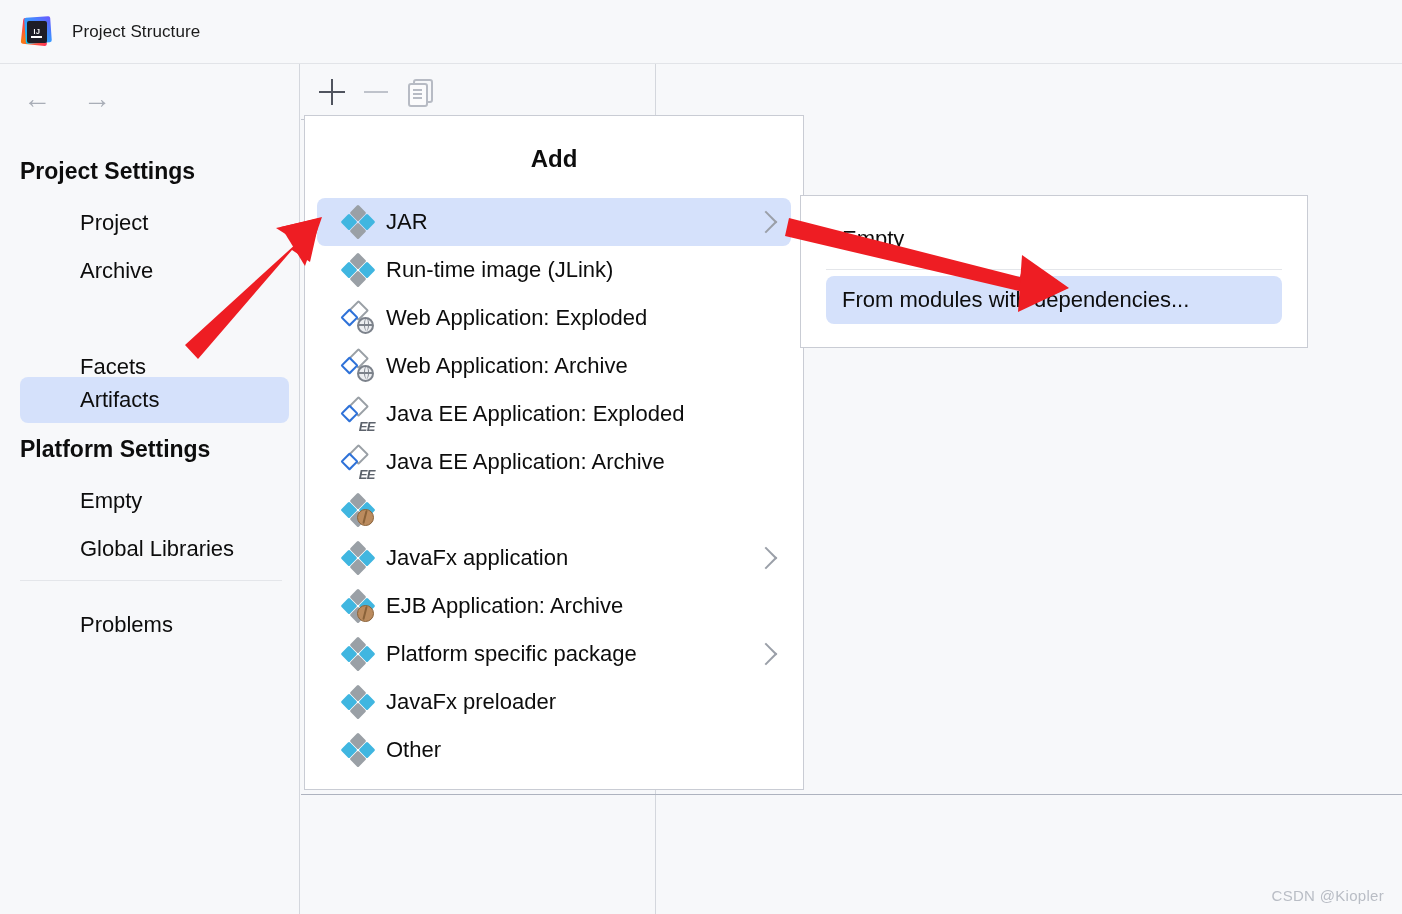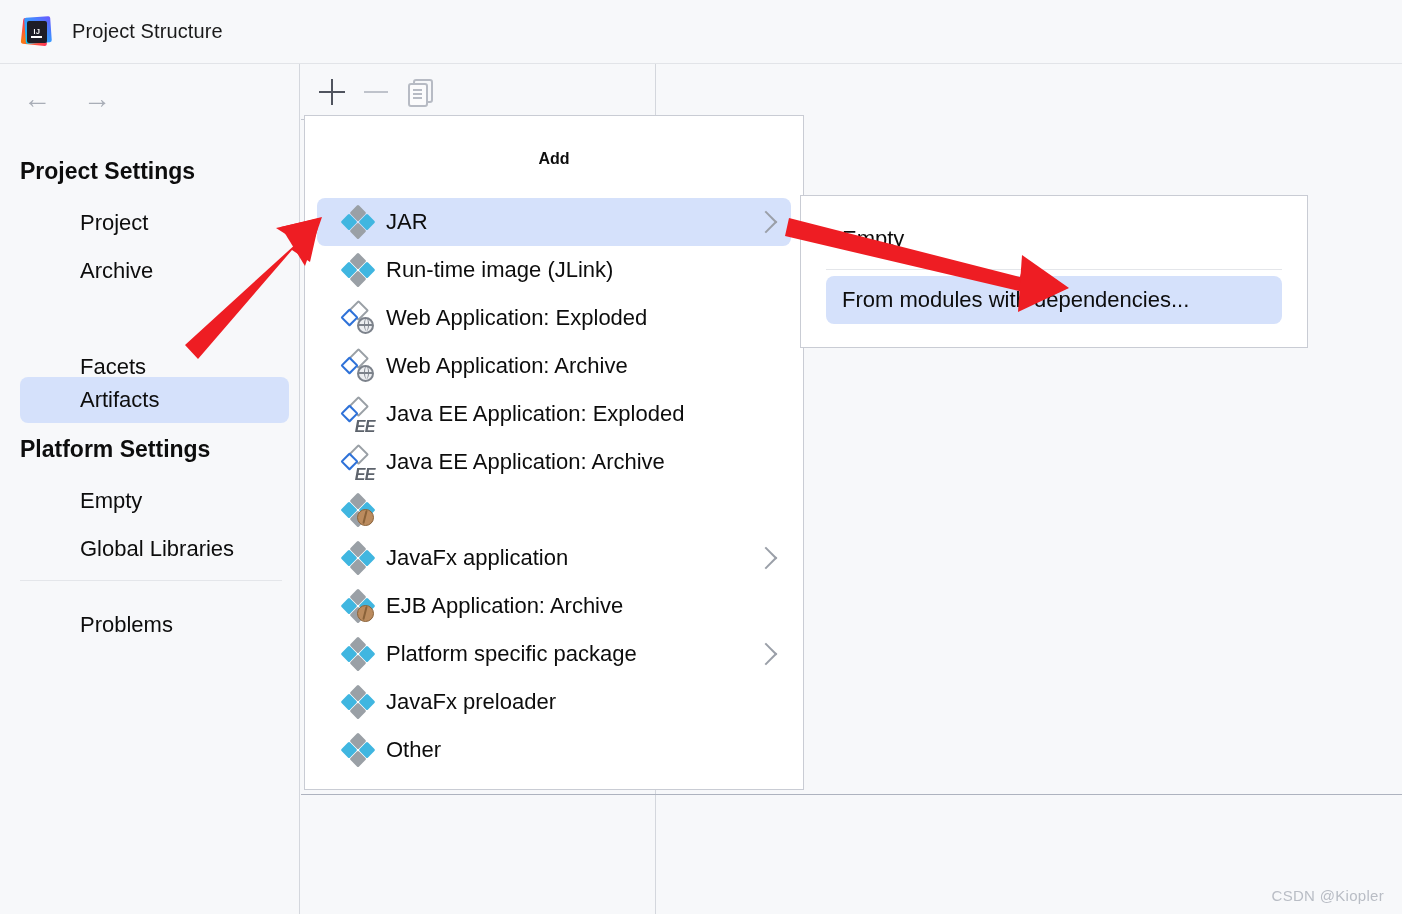--- a/index.html
+++ b/index.html
@@ -46,21 +46,21 @@
     font-family: "Liberation Sans", sans-serif;
     display: flex; align-items: center; justify-content: center;
     letter-spacing: .5px;
   }
   .logo-underline {
     position: absolute; left: 9px; top: 19px;
     width: 11px; height: 2px; background: #fff;
   }
   #window-title {
     margin-left: 20px;
-    font-size: 20px;
+    font-size: 17px;
     color: #1a1a1a;
     letter-spacing: .1px;
     text-align: center;
   }
 
   
   #sidebar {
     position: absolute;
     left: 0; top: 64px;
     width: 300px; height: 850px;
@@ -198,21 +198,21 @@
     height: 675px;
     background: #ffffff;
     border: 1px solid #c9ccd4;
     box-sizing: border-box;
     z-index: 20;
   }
   #add-popup-title {
     height: 82px;
     line-height: 86px;
     text-align: center;
-    font-size: 16px;
+    font-size: 24px;
     font-weight: bold;
     color: #0d0d0d;
   }
   .menu-row {
     position: relative;
     height: 48px;
     margin: 0 12px;
     border-radius: 8px;
     display: flex;
     align-items: center;
@@ -277,21 +277,21 @@
     border-radius: 50%;
   }
   .badge-globe::after {
     content: ""; position: absolute;
     left: -1px; top: 5px; width: 15px; height: 2px;
     background: #7c828b;
   }
   .badge-ee {
     position: absolute;
     right: -2px; bottom: -3px;
-    font-size: 16px;
+    font-size: 13px;
     font-weight: bold;
     letter-spacing: -0.5px;
     color: #5d636c;
     font-family: "Liberation Sans", sans-serif;
     line-height: 11px;
   }
   .badge-bean {
     position: absolute;
     right: -1px; bottom: -1px;
     width: 17px; height: 17px;

